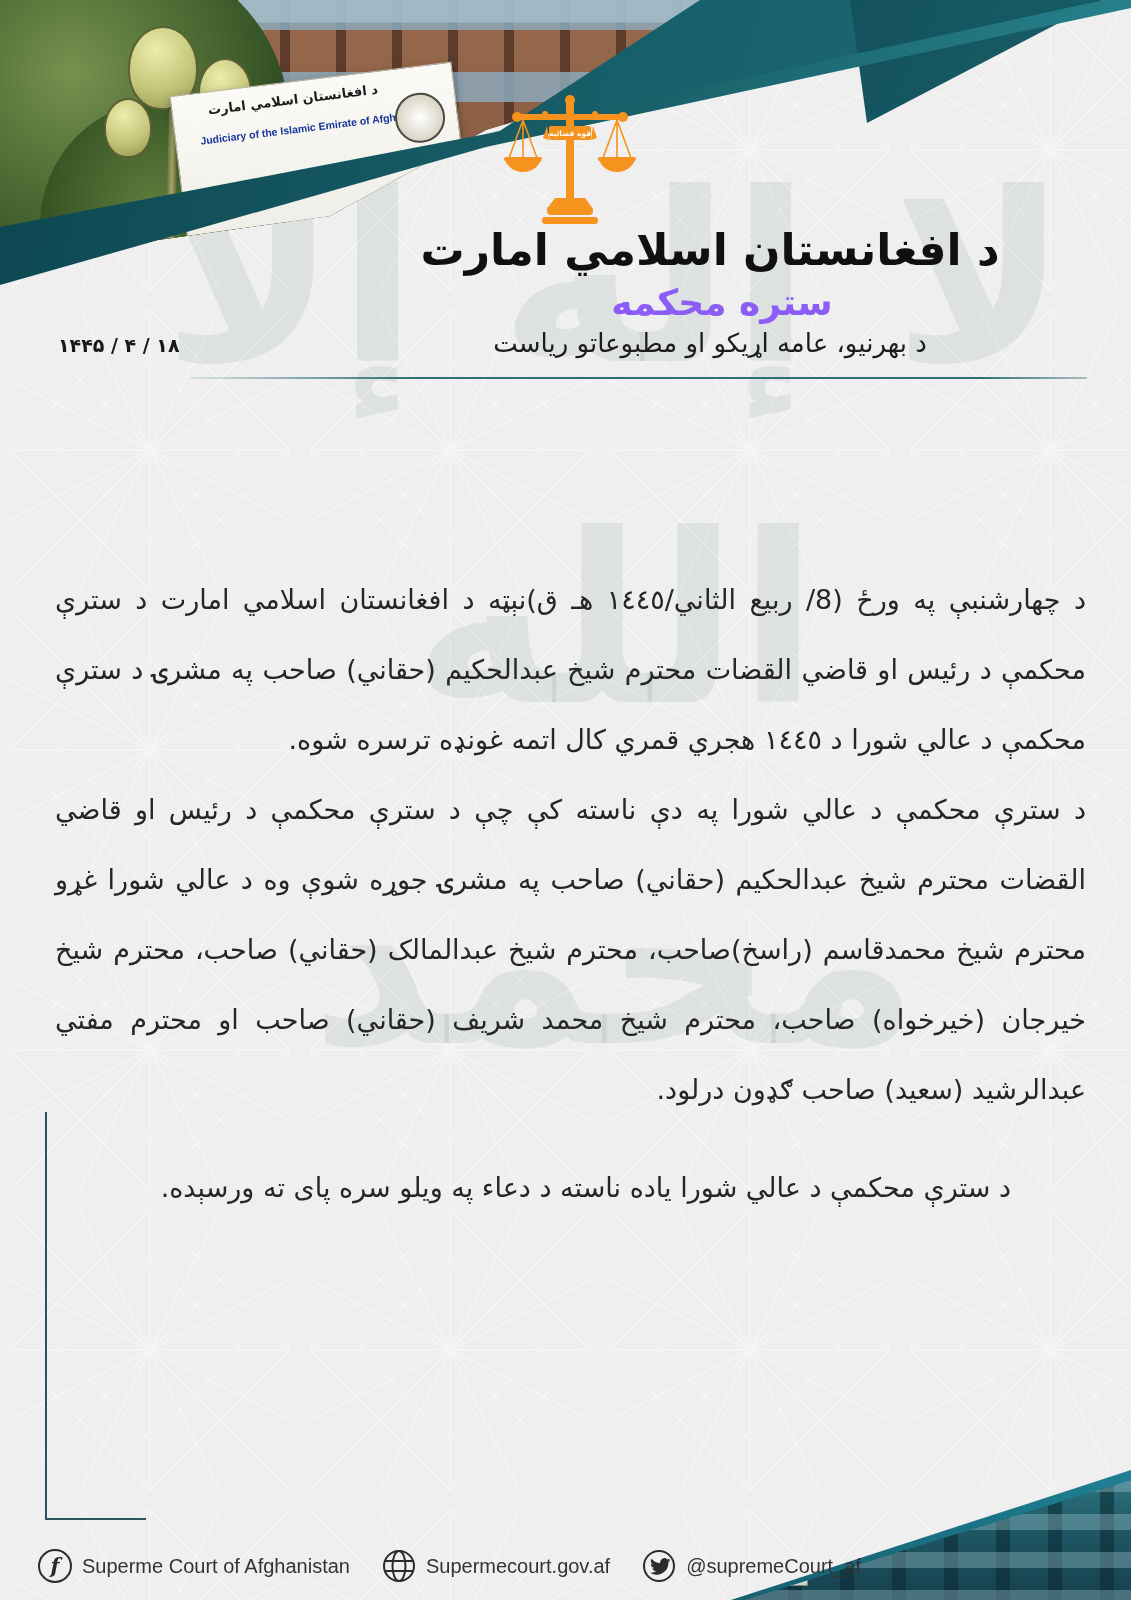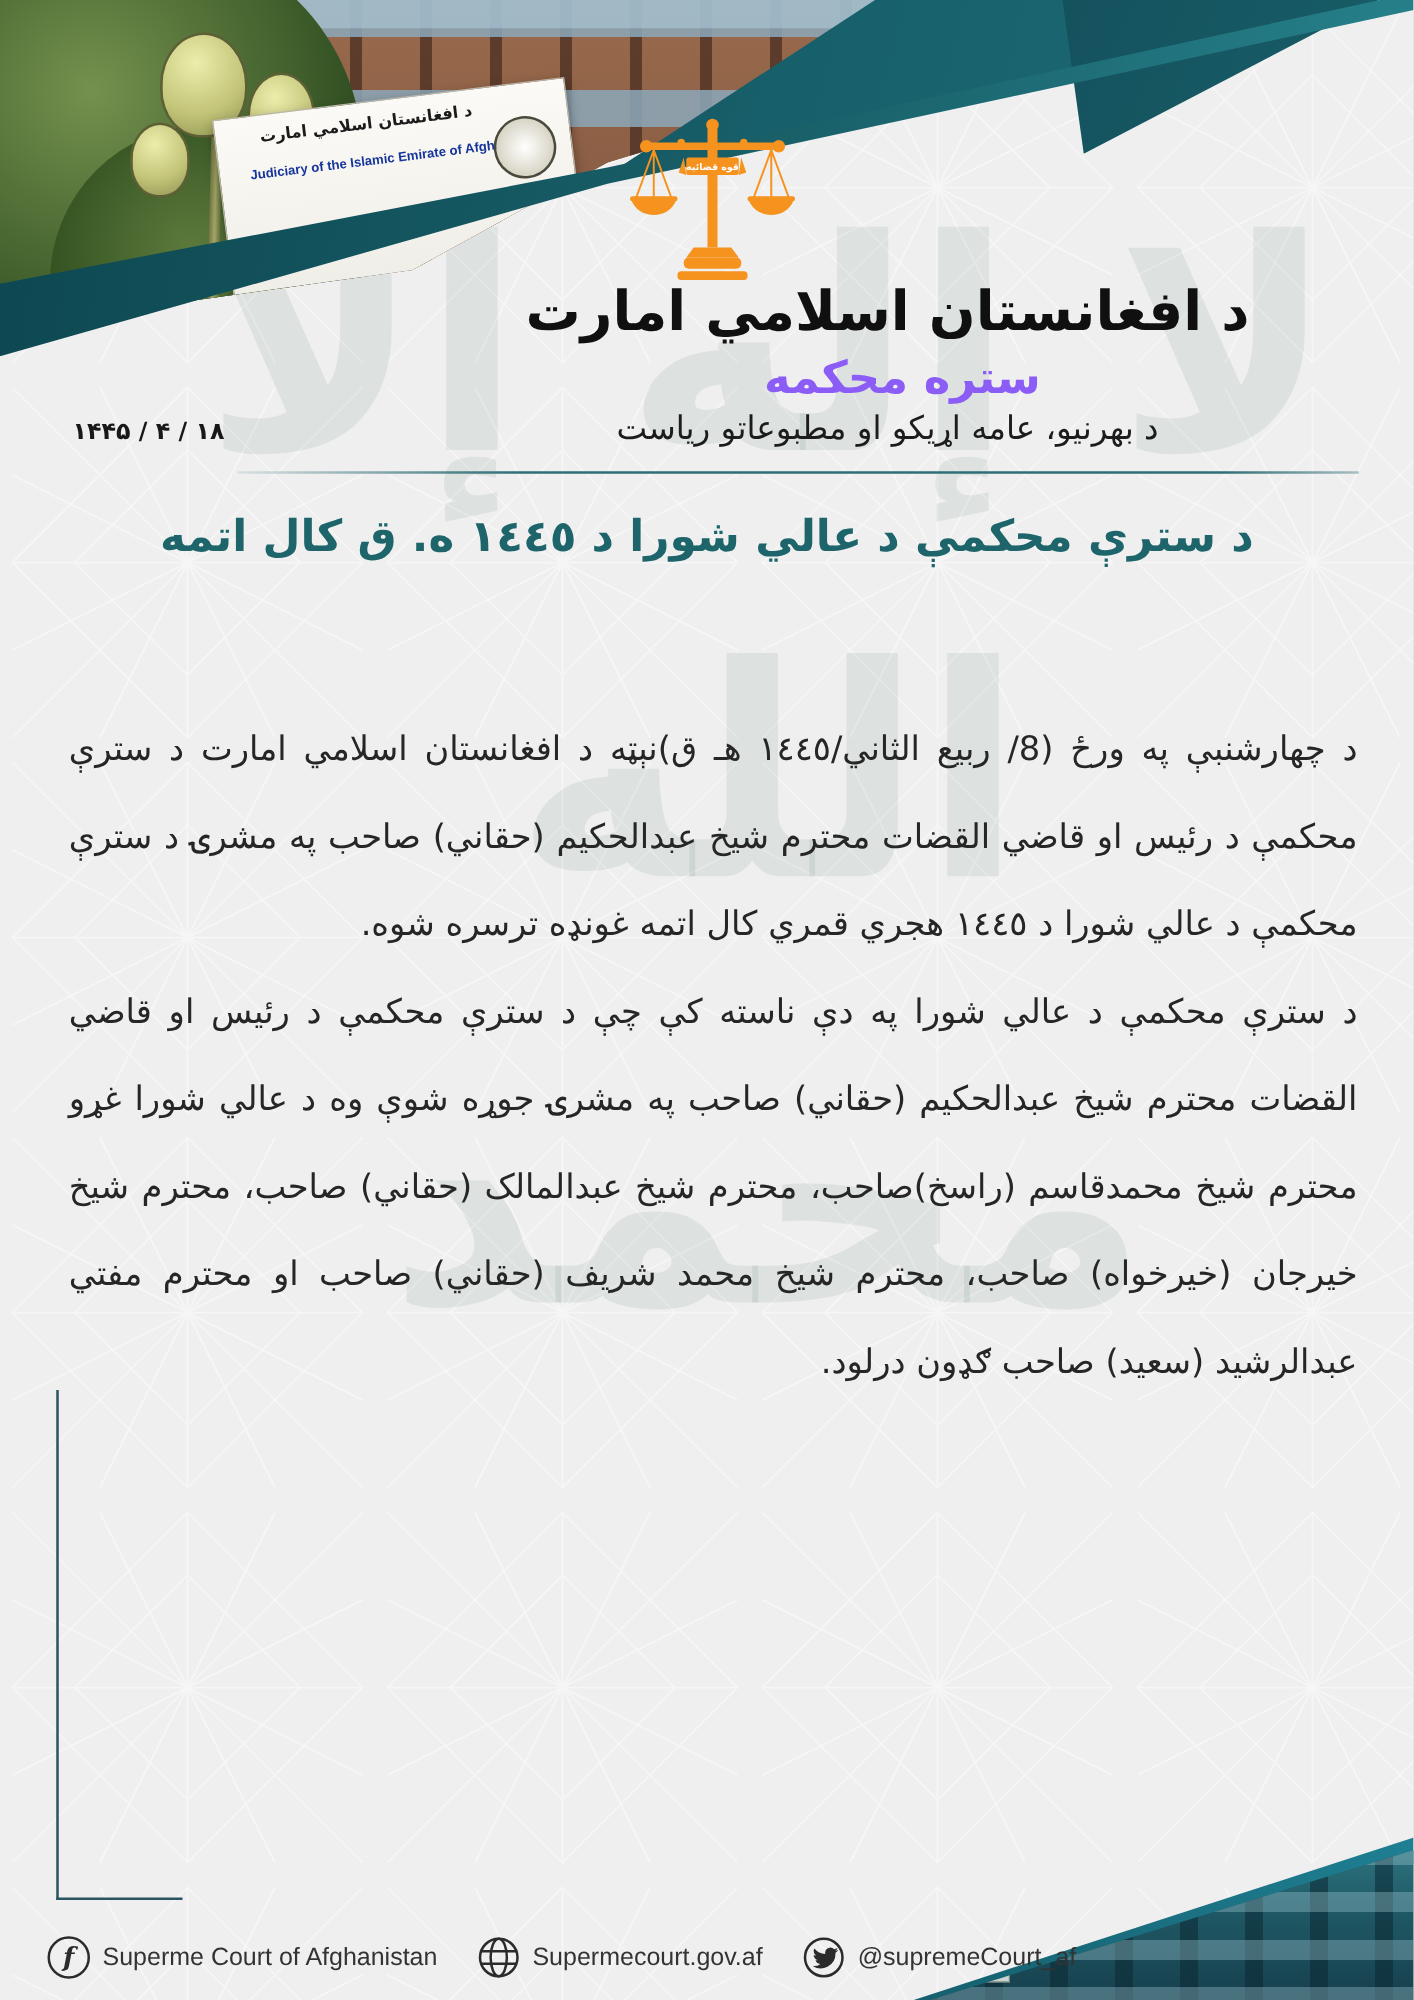--- a/index.html
+++ b/index.html
@@ -190,26 +190,26 @@
     </svg>
   </div>
 
   <div class="h-calligraphy" lang="ps">د افغانستان اسلامي امارت</div>
   <div class="h-org" lang="ps">ستره محکمه</div>
   <div class="h-dir" lang="ps">د بهرنیو، عامه اړیکو او مطبوعاتو ریاست</div>
   <div class="h-date">۱۴۴۵ / ۴ / ۱۸</div>
   <div class="divider"></div>
 
   <div class="title" lang="ps">
-    <div>د سترې محکمې د عالي شورا د ١٤٤٥ ه. ق کال اتمه</div>
   </div>
 
   <div class="body" lang="ps">
     <p class="p1">د چهارشنبې په ورځ (8/ ربیع الثاني/١٤٤٥ هـ ق)نېټه د افغانستان اسلامي امارت د سترې محکمې د رئیس او قاضي القضات محترم شیخ عبدالحکیم (حقاني) صاحب په مشرۍ د سترې محکمې د عالي شورا د ١٤٤٥ هجري قمري کال اتمه غونډه ترسره شوه.</p>
     <p class="p2">د سترې محکمې د عالي شورا په دې ناسته کې چې د سترې محکمې د رئیس او قاضي القضات محترم شیخ عبدالحکیم (حقاني) صاحب په مشرۍ جوړه شوې وه د عالي شورا غړو محترم شیخ محمدقاسم (راسخ)صاحب، محترم شیخ عبدالمالک (حقاني) صاحب، محترم شیخ خیرجان (خیرخواه) صاحب، محترم شیخ محمد شریف (حقاني) صاحب او محترم مفتي عبدالرشید (سعید) صاحب ګډون درلود.</p>
+    <p class="p4">د سترې محکمې د عالي شورا یاده ناسته د دعاء په ویلو سره پای ته ورسېده.</p>
   </div>
 
   <div class="vline"></div>
   <div class="hline"></div>
 
   <div class="footer">
     <div class="cicon">
       <span class="f">f</span>
     </div>
     <span class="label">Superme Court of Afghanistan</span>

